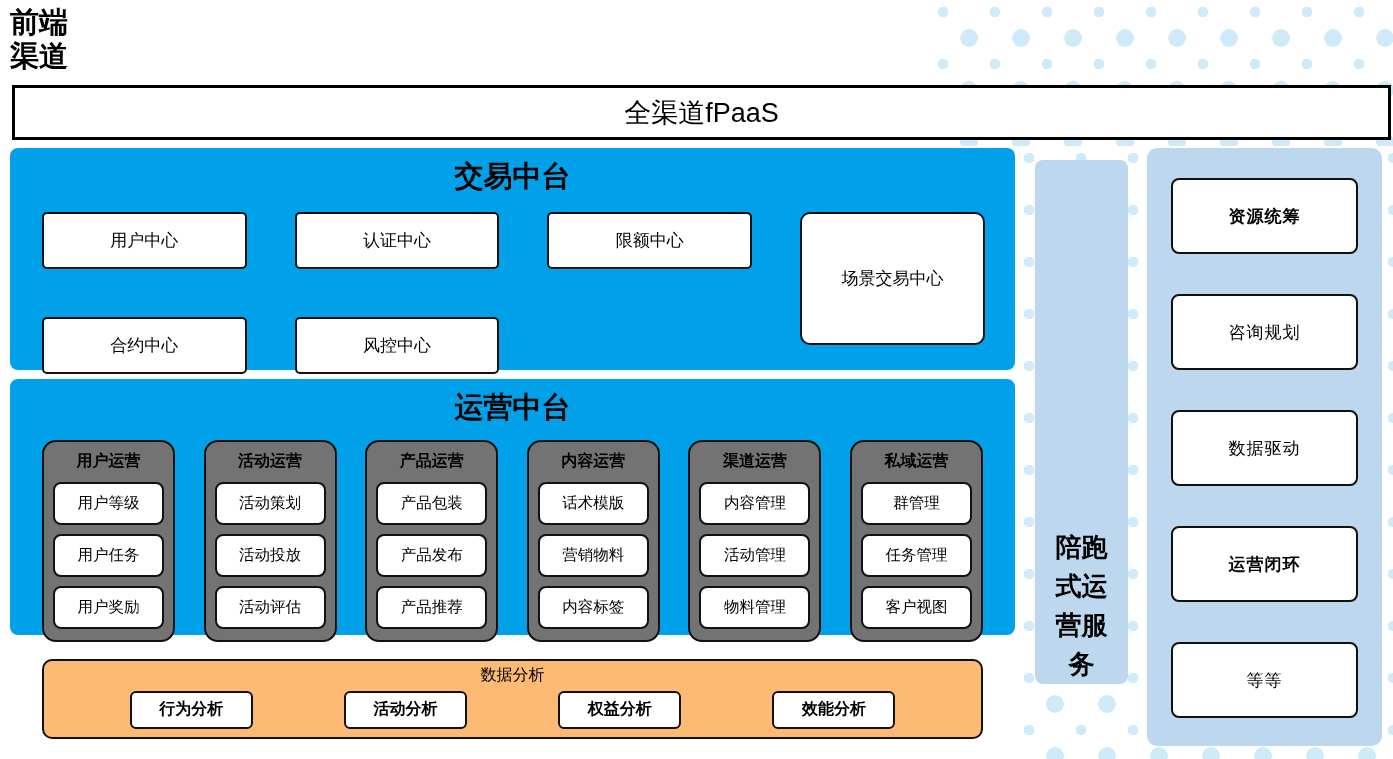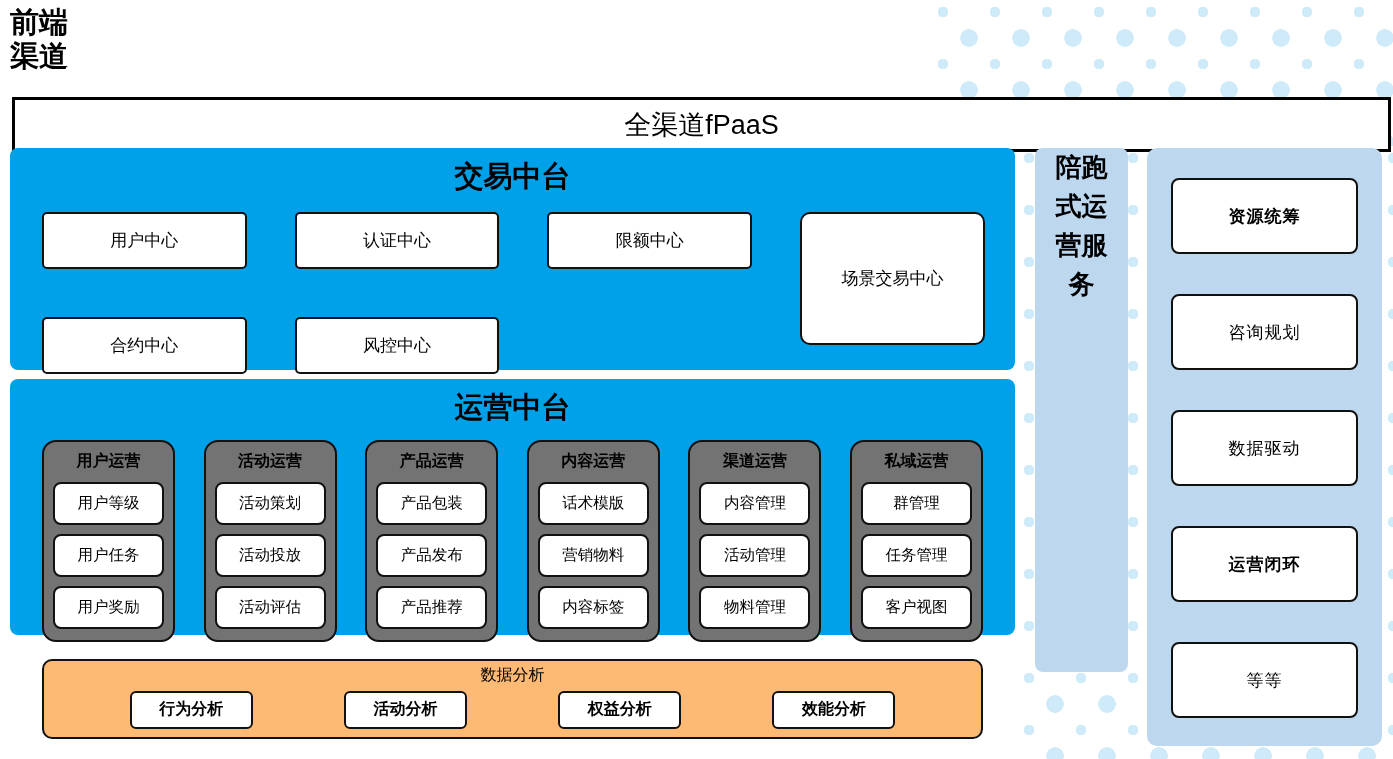--- a/index.html
+++ b/index.html
@@ -26,21 +26,21 @@
 
   
   .top-row{position:absolute; z-index:1; left:10px; top:6px; width:1375px; height:66px; display:flex; align-items:center;gap:48px;}
   .front-label{width:62px; font-family:"Liberation Serif","DejaVu Serif",serif; font-weight:bold; font-size:29px; line-height:1.18;}
   .channels{flex:1; display:flex; justify-content:space-between; align-items:center; margin-left:22px;}
   .channel-box{width:155px; height:47px; background:#fff; border:2px solid var(--ink); border-radius:4px;
     display:flex; align-items:center; justify-content:center; font-size:17px;}
 
   
   .fpaas{position:absolute; z-index:1; left:12px; top:85px; width:1379px; height:55px; background:#fff;
-    border:3px solid #000; display:flex; align-items:center; justify-content:center; font-size:27px;margin-top:12px;}
+    border:3px solid #000; display:flex; align-items:center; justify-content:center; font-size:27px;}
 
   
   .sec{position:absolute; z-index:1; left:10px; width:1005px; background:var(--cyan); border-radius:8px;}
   .trade{top:148px; height:222px;}
   .ops{top:379px; height:256px;}
   .sec-title{text-align:center; font-family:"Liberation Serif","DejaVu Serif",serif; font-weight:bold; font-size:29px; padding-top:9px;}
 
   .wbox{background:#fff; border:2px solid var(--ink); display:flex; align-items:center; justify-content:center;}
 
   .trade-body{display:flex; padding:15px 30px 0 32px;}
@@ -53,22 +53,22 @@
   .op-col-header{font-size:16px; font-weight:600; padding:2px 0 1px;}
   .op-item{height:43px; background:#fff; border:2px solid var(--ink); border-radius:8px;
     display:flex; align-items:center; justify-content:center; font-size:15.5px; margin-top:9px;}
 
   .analysis{margin:17px 32px 0; background:#fdba74; border:2px solid var(--ink); border-radius:10px; height:80px; padding-top:4px;}
   .analysis-title{text-align:center; font-size:16px; line-height:1.3;}
   .analysis-row{display:flex; justify-content:space-around; padding:5px 40px 0;font-weight:bold;}
   .abox{width:123px; height:38px; border-radius:6px; font-size:16px;}
 
   
-  .service-bar{position:absolute; z-index:1; left:1035px; top:148px; width:93px; height:524px;
-    background:var(--lblue); border-radius:8px; display:flex; align-items:flex-start; justify-content:center;}
+  .service-bar{position:absolute; z-index:1; left:1035px; top:160px; width:93px; height:524px;
+    background:var(--lblue); border-radius:8px; display:flex; align-items:flex-end; justify-content:center;}
   .service-bar-text{width:58px; font-size:26px; font-weight:600; line-height:1.5; text-align:center; word-break:break-all;}
 
   
   .service-panel{position:absolute; z-index:1; left:1147px; top:148px; width:235px; height:598px;
     background:var(--lblue); border-radius:10px; display:flex; flex-direction:column; justify-content:space-between;
     padding:30px 24px 28px;gap:40px;}
   .pbox{height:82px; background:#fff; border:2px solid var(--ink); border-radius:8px;
     display:flex; align-items:center; justify-content:center; font-size:17px; letter-spacing:1px;}
   .pbox.bold{font-weight:bold;}
 </style>

